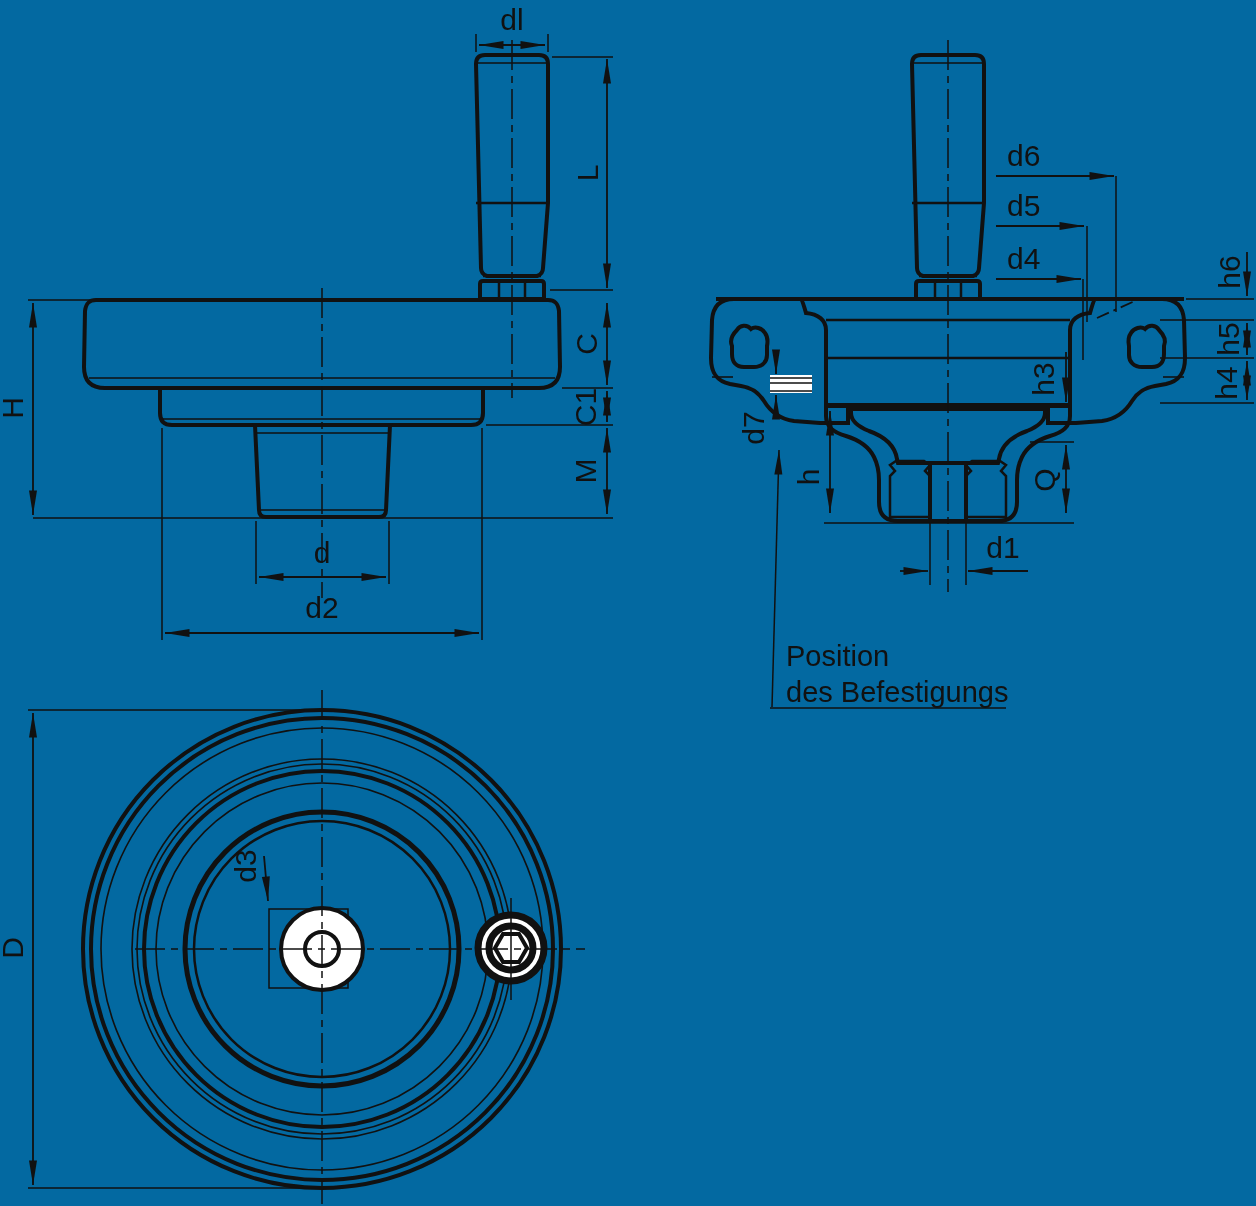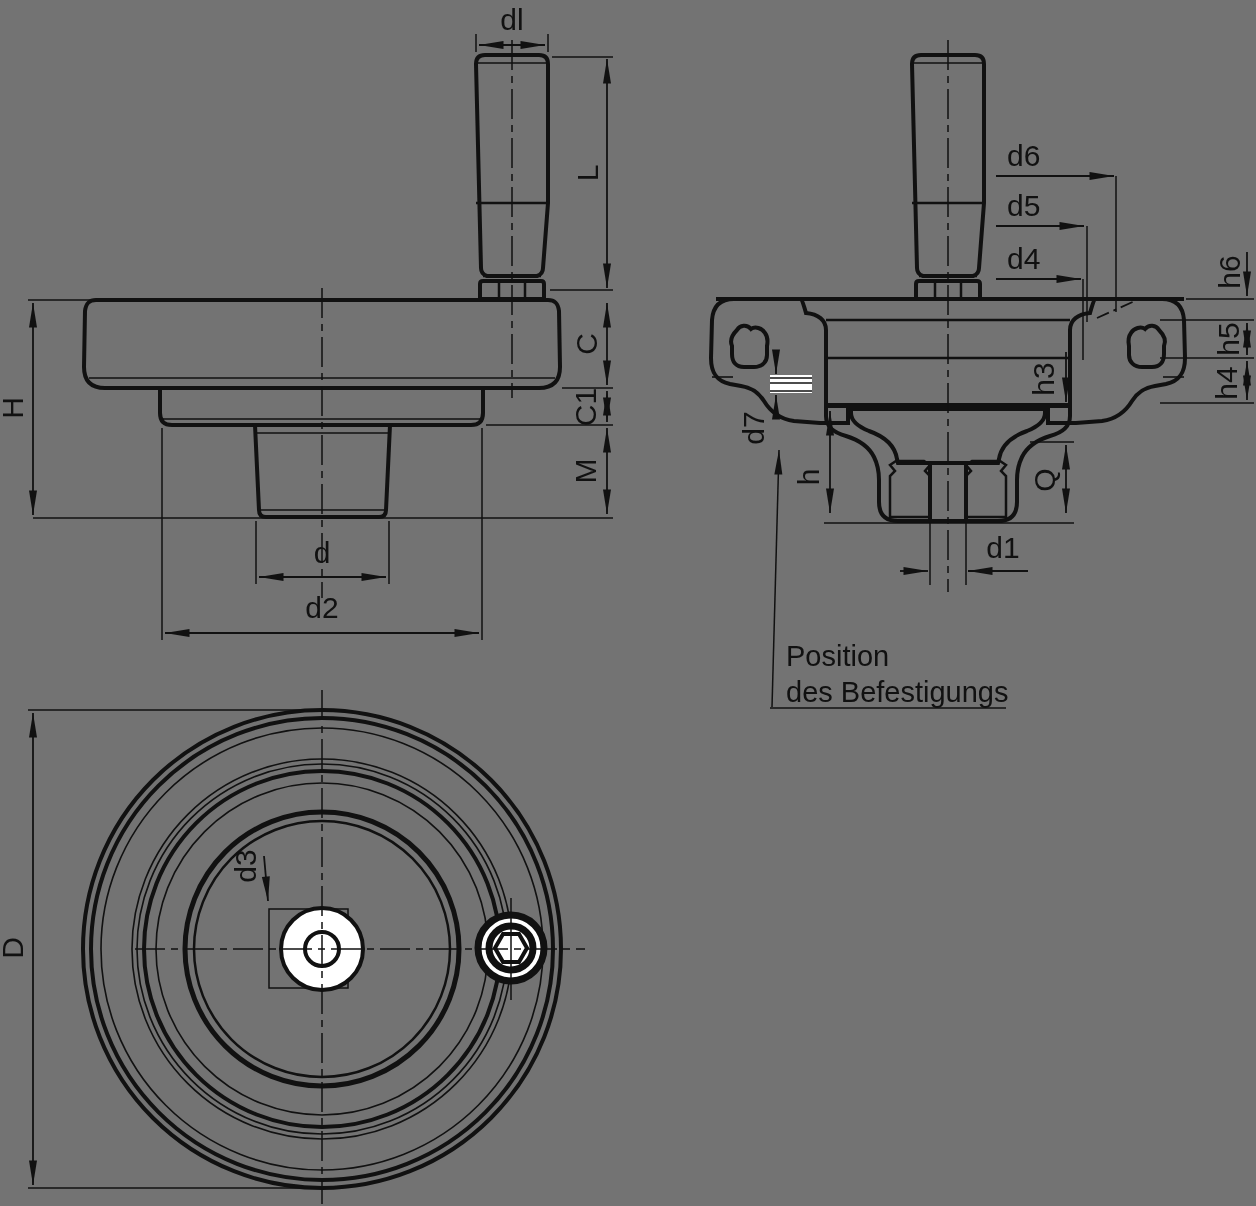--- a/index.html
+++ b/index.html
@@ -1,16 +1,16 @@
 <!DOCTYPE html>
 <html><head>
 <meta charset="utf-8">
 <style>
   html,body{margin:0;padding:0;background:#fff;}
-  .stage{width:1256px;height:1206px;background:#737373;position:relative;overflow:hidden;}
+  .stage{width:1256px;height:1206px;background:#0369a1;position:relative;overflow:hidden;}
   svg{display:block;}
   svg text{font-family:"Liberation Sans",sans-serif;font-size:30px;fill:#111;}
   svg text.note-text{font-size:29px;}
   .thick{stroke:#111;stroke-width:4;fill:none;}
   .thick5{stroke:#111;stroke-width:5;fill:none;}
   .mid{stroke:#111;stroke-width:2.5;fill:none;}
   .thin{stroke:#111;stroke-width:1.6;fill:none;}
   .dim{stroke:#111;stroke-width:1.8;fill:none;}
   .ext{stroke:#111;stroke-width:1.5;fill:none;}
   .cl{stroke:#111;stroke-width:1.5;fill:none;stroke-dasharray:30 6 7 6;}

